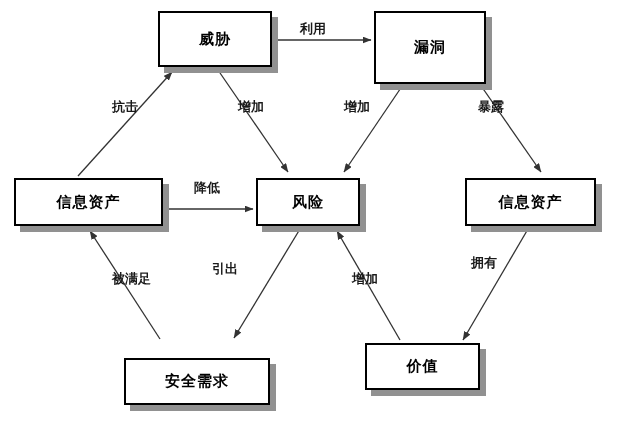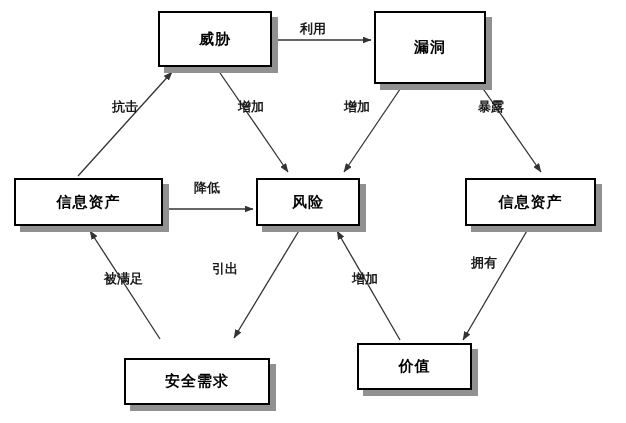--- a/index.html
+++ b/index.html
@@ -106,37 +106,37 @@
   </div>
 
   <div class="node" style="left:465px; top:178px; width:131px; height:48px;">
     <span class="node-label">信息资产</span>
   </div>
 
   <div class="node" style="left:124px; top:342px; width:146px; height:47px;margin-top:16px;">
     <span class="node-label">安全需求</span>
   </div>
 
-  <div class="node" style="left:357px; top:343px; width:115px; height:47px;">
+  <div class="node" style="left:365px; top:343px; width:115px; height:47px;">
     <span class="node-label">价值</span>
   </div>
 
   <span class="edge-label" style="left:300px; top:22px;">利用</span>
 
   <span class="edge-label" style="left:112px; top:100px;">抗击</span>
 
   <span class="edge-label" style="left:238px; top:100px;">增加</span>
 
   <span class="edge-label" style="left:344px; top:100px;">增加</span>
 
   <span class="edge-label" style="left:478px; top:100px;">暴露</span>
 
   <span class="edge-label" style="left:194px; top:181px;">降低</span>
 
-  <span class="edge-label" style="left:104px; top:272px;">被满足</span>
+  <span class="edge-label" style="left:112px; top:272px;">被满足</span>
 
   <span class="edge-label" style="left:212px; top:262px;">引出</span>
 
   <span class="edge-label" style="left:352px; top:272px;">增加</span>
 
   <span class="edge-label" style="left:471px; top:256px;">拥有</span>
 
 </div>
 
 </body></html>

